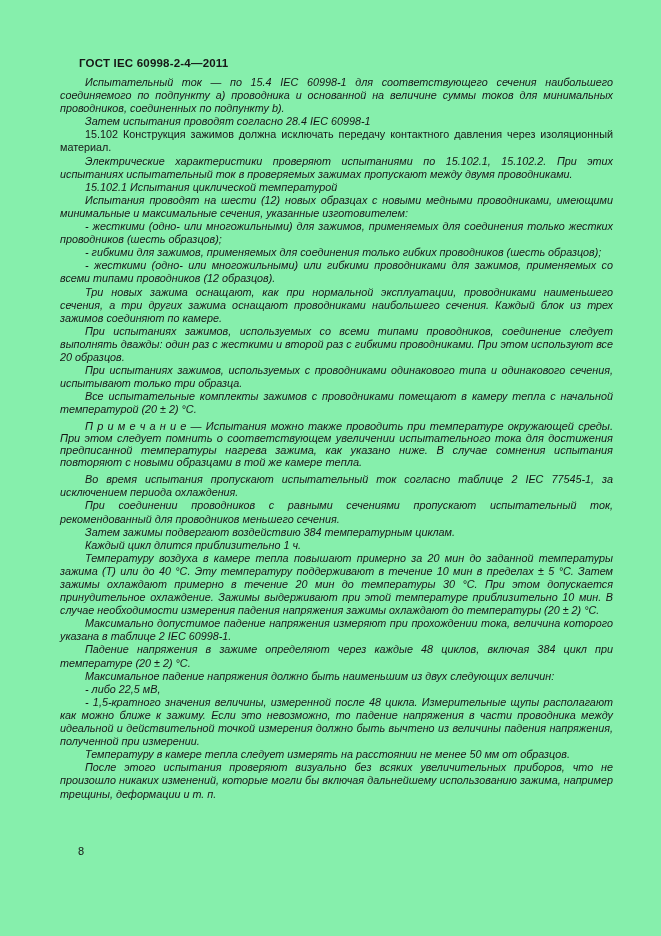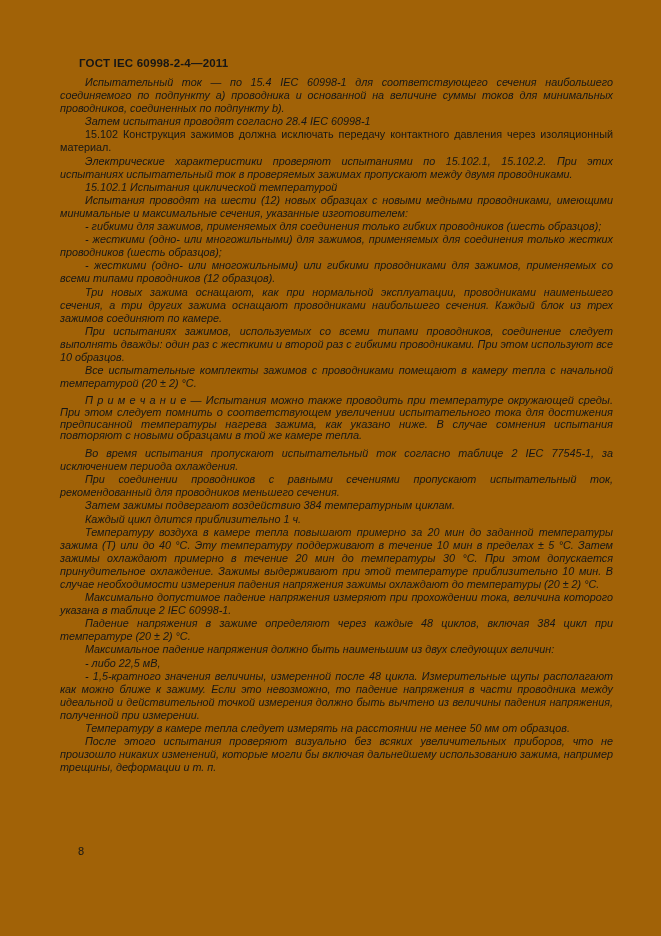--- a/index.html
+++ b/index.html
@@ -4,21 +4,21 @@
 <style>
   html, body {
     margin: 0;
     padding: 0;
     background: #ffffff;
   }
   .page {
     position: relative;
     width: 661px;
     height: 936px;
-    background: #a16207;
+    background: #86efac;
     font-family: "Liberation Sans", sans-serif;
     color: #161616;
     overflow: hidden;
   }
   .doc-header {
     position: absolute;
     left: 79px;
     top: 57px;
     font-size: 11.5px;
     font-weight: bold;
@@ -65,25 +65,26 @@
 
   <div class="doc-header">ГОСТ IEC 60998-2-4—2011</div>
 
   <div class="content">
     <p class="italic">Испытательный ток — по 15.4 IEC 60998-1 для соответствующего сечения наибольшего соединяемого по подпункту a) проводника и основанной на величине суммы токов для минимальных проводников, соединенных по подпункту b).</p>
     <p class="italic">Затем испытания проводят согласно 28.4 IEC 60998-1</p>
     <p class="regular">15.102  Конструкция зажимов должна исключать передачу контактного давления через изоляционный материал.</p>
     <p class="italic">Электрические характеристики проверяют испытаниями по 15.102.1, 15.102.2. При этих испытаниях испытательный ток в проверяемых зажимах пропускают между двумя проводниками.</p>
     <p class="italic">15.102.1  Испытания циклической температурой</p>
     <p class="italic">Испытания проводят на шести (12) новых образцах с новыми медными проводниками, имеющими минимальные и максимальные сечения, указанные изготовителем:</p>
+    <p class="italic">- жесткими (одно- или многожильными) для зажимов, применяемых для соединения только жестких проводников (шесть образцов);</p>
     <p class="italic">- гибкими для зажимов, применяемых для соединения только гибких проводников (шесть образцов);</p>
-    <p class="italic">- жесткими (одно- или многожильными) для зажимов, применяемых для соединения только жестких проводников (шесть образцов);</p>
     <p class="italic">- жесткими (одно- или многожильными) или гибкими проводниками для зажимов, применяемых со всеми типами проводников (12 образцов).</p>
     <p class="italic">Три новых зажима оснащают, как при нормальной эксплуатации, проводниками наименьшего сечения, а три других зажима оснащают проводниками наибольшего сечения. Каждый блок из трех зажимов соединяют по камере.</p>
-    <p class="italic">При испытаниях зажимов, используемых со всеми типами проводников, соединение следует выполнять дважды: один раз с жесткими и второй раз с гибкими проводниками. При этом используют все 10 образцов.</p>
+    <p class="italic">При испытаниях зажимов, используемых со всеми типами проводников, соединение следует выполнять дважды: один раз с жесткими и второй раз с гибкими проводниками. При этом используют все 20 образцов.</p>
+    <p class="italic">При испытаниях зажимов, используемых с проводниками одинакового типа и одинакового сечения, испытывают только три образца.</p>
     <p class="italic">Все испытательные комплекты зажимов с проводниками помещают в камеру тепла с начальной температурой (20 ± 2) °C.</p>
     <p class="note">П р и м е ч а н и е — Испытания можно также проводить при температуре окружающей среды. При этом следует помнить о соответствующем увеличении испытательного тока для достижения предписанной температуры нагрева зажима, как указано ниже. В случае сомнения испытания повторяют с новыми образцами в той же камере тепла.</p>
     <p class="italic">Во время испытания пропускают испытательный ток согласно таблице 2 IEC 77545-1, за исключением периода охлаждения.</p>
     <p class="italic">При соединении проводников с равными сечениями пропускают испытательный ток, рекомендованный для проводников меньшего сечения.</p>
     <p class="italic">Затем зажимы подвергают воздействию 384 температурным циклам.</p>
     <p class="italic">Каждый цикл длится приблизительно 1 ч.</p>
     <p class="italic">Температуру воздуха в камере тепла повышают примерно за 20 мин до заданной температуры зажима (Т) или до 40 °C. Эту температуру поддерживают в течение 10 мин в пределах ± 5 °C. Затем зажимы охлаждают примерно в течение 20 мин до температуры 30 °C. При этом допускается принудительное охлаждение. Зажимы выдерживают при этой температуре приблизительно 10 мин. В случае необходимости измерения падения напряжения зажимы охлаждают до температуры (20 ± 2) °C.</p>
     <p class="italic">Максимально допустимое падение напряжения измеряют при прохождении тока, величина которого указана в таблице 2 IEC 60998-1.</p>
     <p class="italic">Падение напряжения в зажиме определяют через каждые 48 циклов, включая 384 цикл при температуре (20 ± 2) °C.</p>
     <p class="italic">Максимальное падение напряжения должно быть наименьшим из двух следующих величин:</p>

